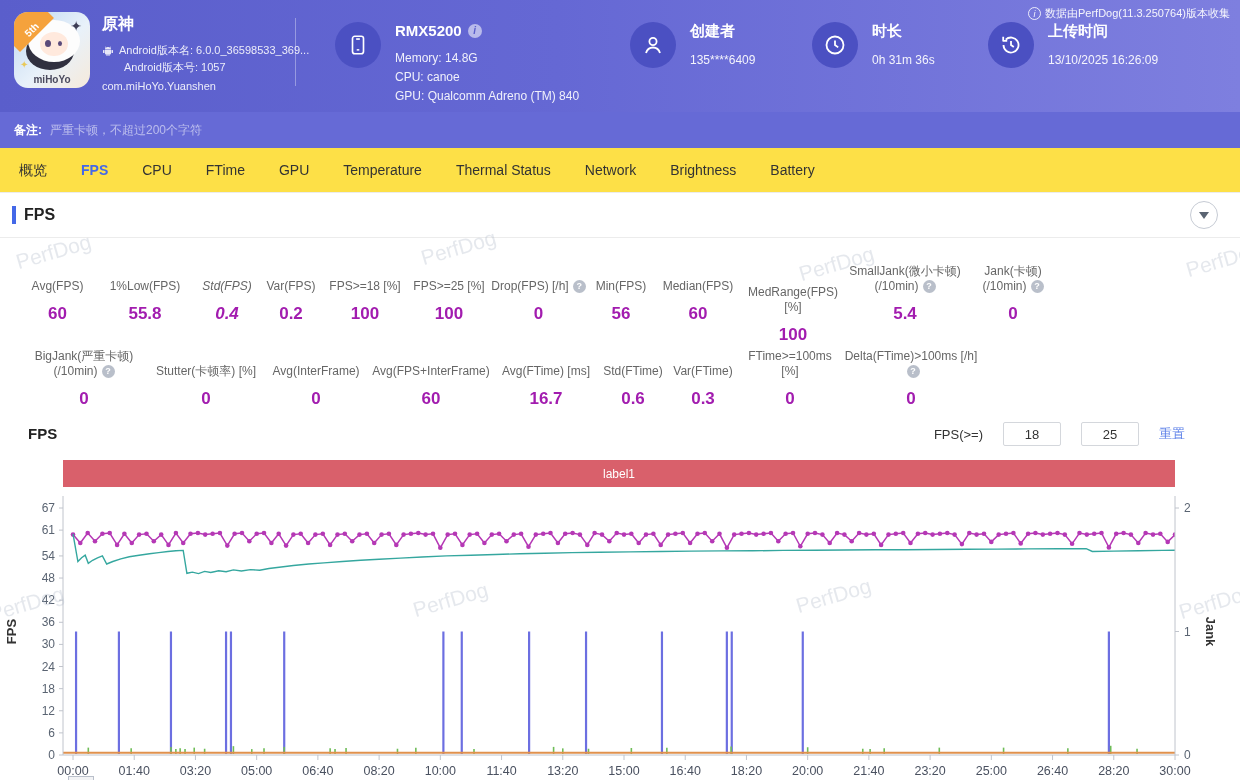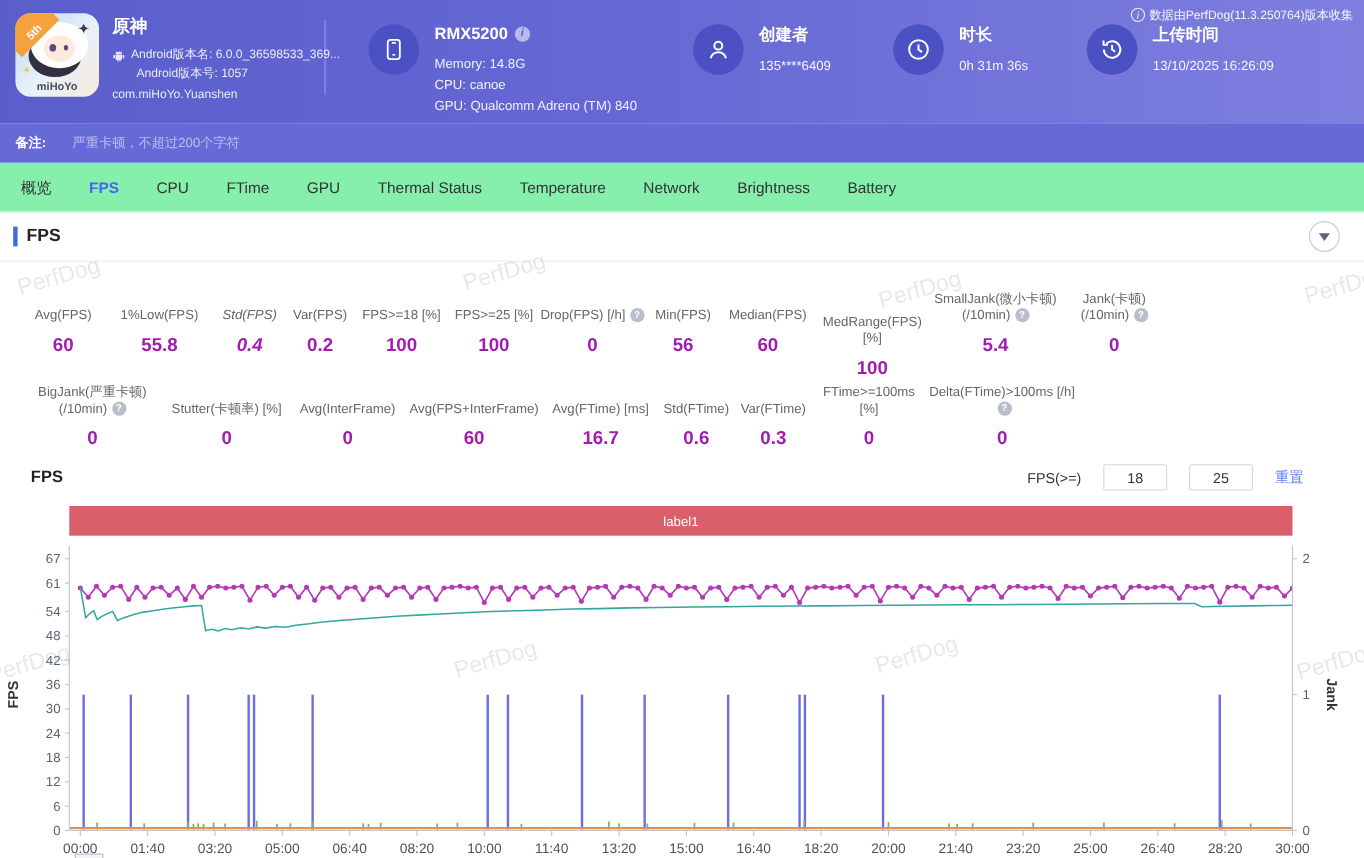--- a/index.html
+++ b/index.html
@@ -39,26 +39,26 @@
   .icon-circle { width:46px; height:46px; border-radius:50%; background:#4b50c2;
     display:flex; align-items:center; justify-content:center; flex:0 0 auto; }
   .ib-title { font-size:15px; font-weight:bold; margin-bottom:10px; display:flex; align-items:center; gap:6px;}
   .ib-sub { font-size:12px; color:rgba(255,255,255,.92); line-height:19px; }
   .dev-info { font-size:12px; color:rgba(255,255,255,.9); line-height:19px; }
   .i-badge { display:inline-flex; width:14px; height:14px; background:rgba(255,255,255,.55); color:#5a5ecb;
     border-radius:50%; font-size:10px; font-style:italic; font-weight:bold; align-items:center; justify-content:center; }
 
   
   .note-bar { position:absolute; left:0; top:112px; width:1240px; height:36px; background:#666ad6;
-    display:flex; align-items:center; padding-left:14px; font-size:12px;gap:16px; }
+    display:flex; align-items:center; padding-left:14px; font-size:12px; }
   .note-label { color:#fff; font-weight:bold; }
   .note-ph { color:rgba(255,255,255,.55); margin-left:8px; }
 
   
-  .tabbar { position:absolute; left:0; top:148px; width:1240px; height:45px; background:#86efac;
+  .tabbar { position:absolute; left:0; top:148px; width:1240px; height:45px; background:#fde047;
     border-bottom:1px solid #ececec; display:flex; align-items:center; padding-left:2px; }
   .tab { padding:0 17px; font-size:14px; color:#333; height:45px; line-height:45px; cursor:pointer; }
   .tab.active { color:#4468e8; font-weight:bold; }
 
   
   .sec-head { position:absolute; left:0; top:193px; width:1240px; height:45px; border-bottom:1px solid #ececec;
     display:flex; align-items:center; padding-left:12px; }
   .sec-bar { width:4px; height:18px; background:#4468e8; margin-right:8px; }
   .sec-title { font-size:16px; font-weight:bold; color:#222; }
   .collapse-btn { position:absolute; right:22px; top:8px; width:28px; height:28px; border-radius:50%;
@@ -200,22 +200,22 @@
     <span class="note-label">备注:</span>
     <span class="note-ph">严重卡顿，不超过200个字符</span>
   </div>
 
   <nav class="tabbar" id="tabbar">
       <div class="tab">概览</div>
       <div class="tab active">FPS</div>
       <div class="tab">CPU</div>
       <div class="tab">FTime</div>
       <div class="tab">GPU</div>
+      <div class="tab">Temperature</div>
       <div class="tab">Thermal Status</div>
-      <div class="tab">Temperature</div>
       <div class="tab">Network</div>
       <div class="tab">Brightness</div>
       <div class="tab">Battery</div>
     </nav>
 
   <div class="sec-head">
     <div class="sec-bar"></div>
     <div class="sec-title">FPS</div>
     <div class="collapse-btn">
         <div class="tri"></div>

